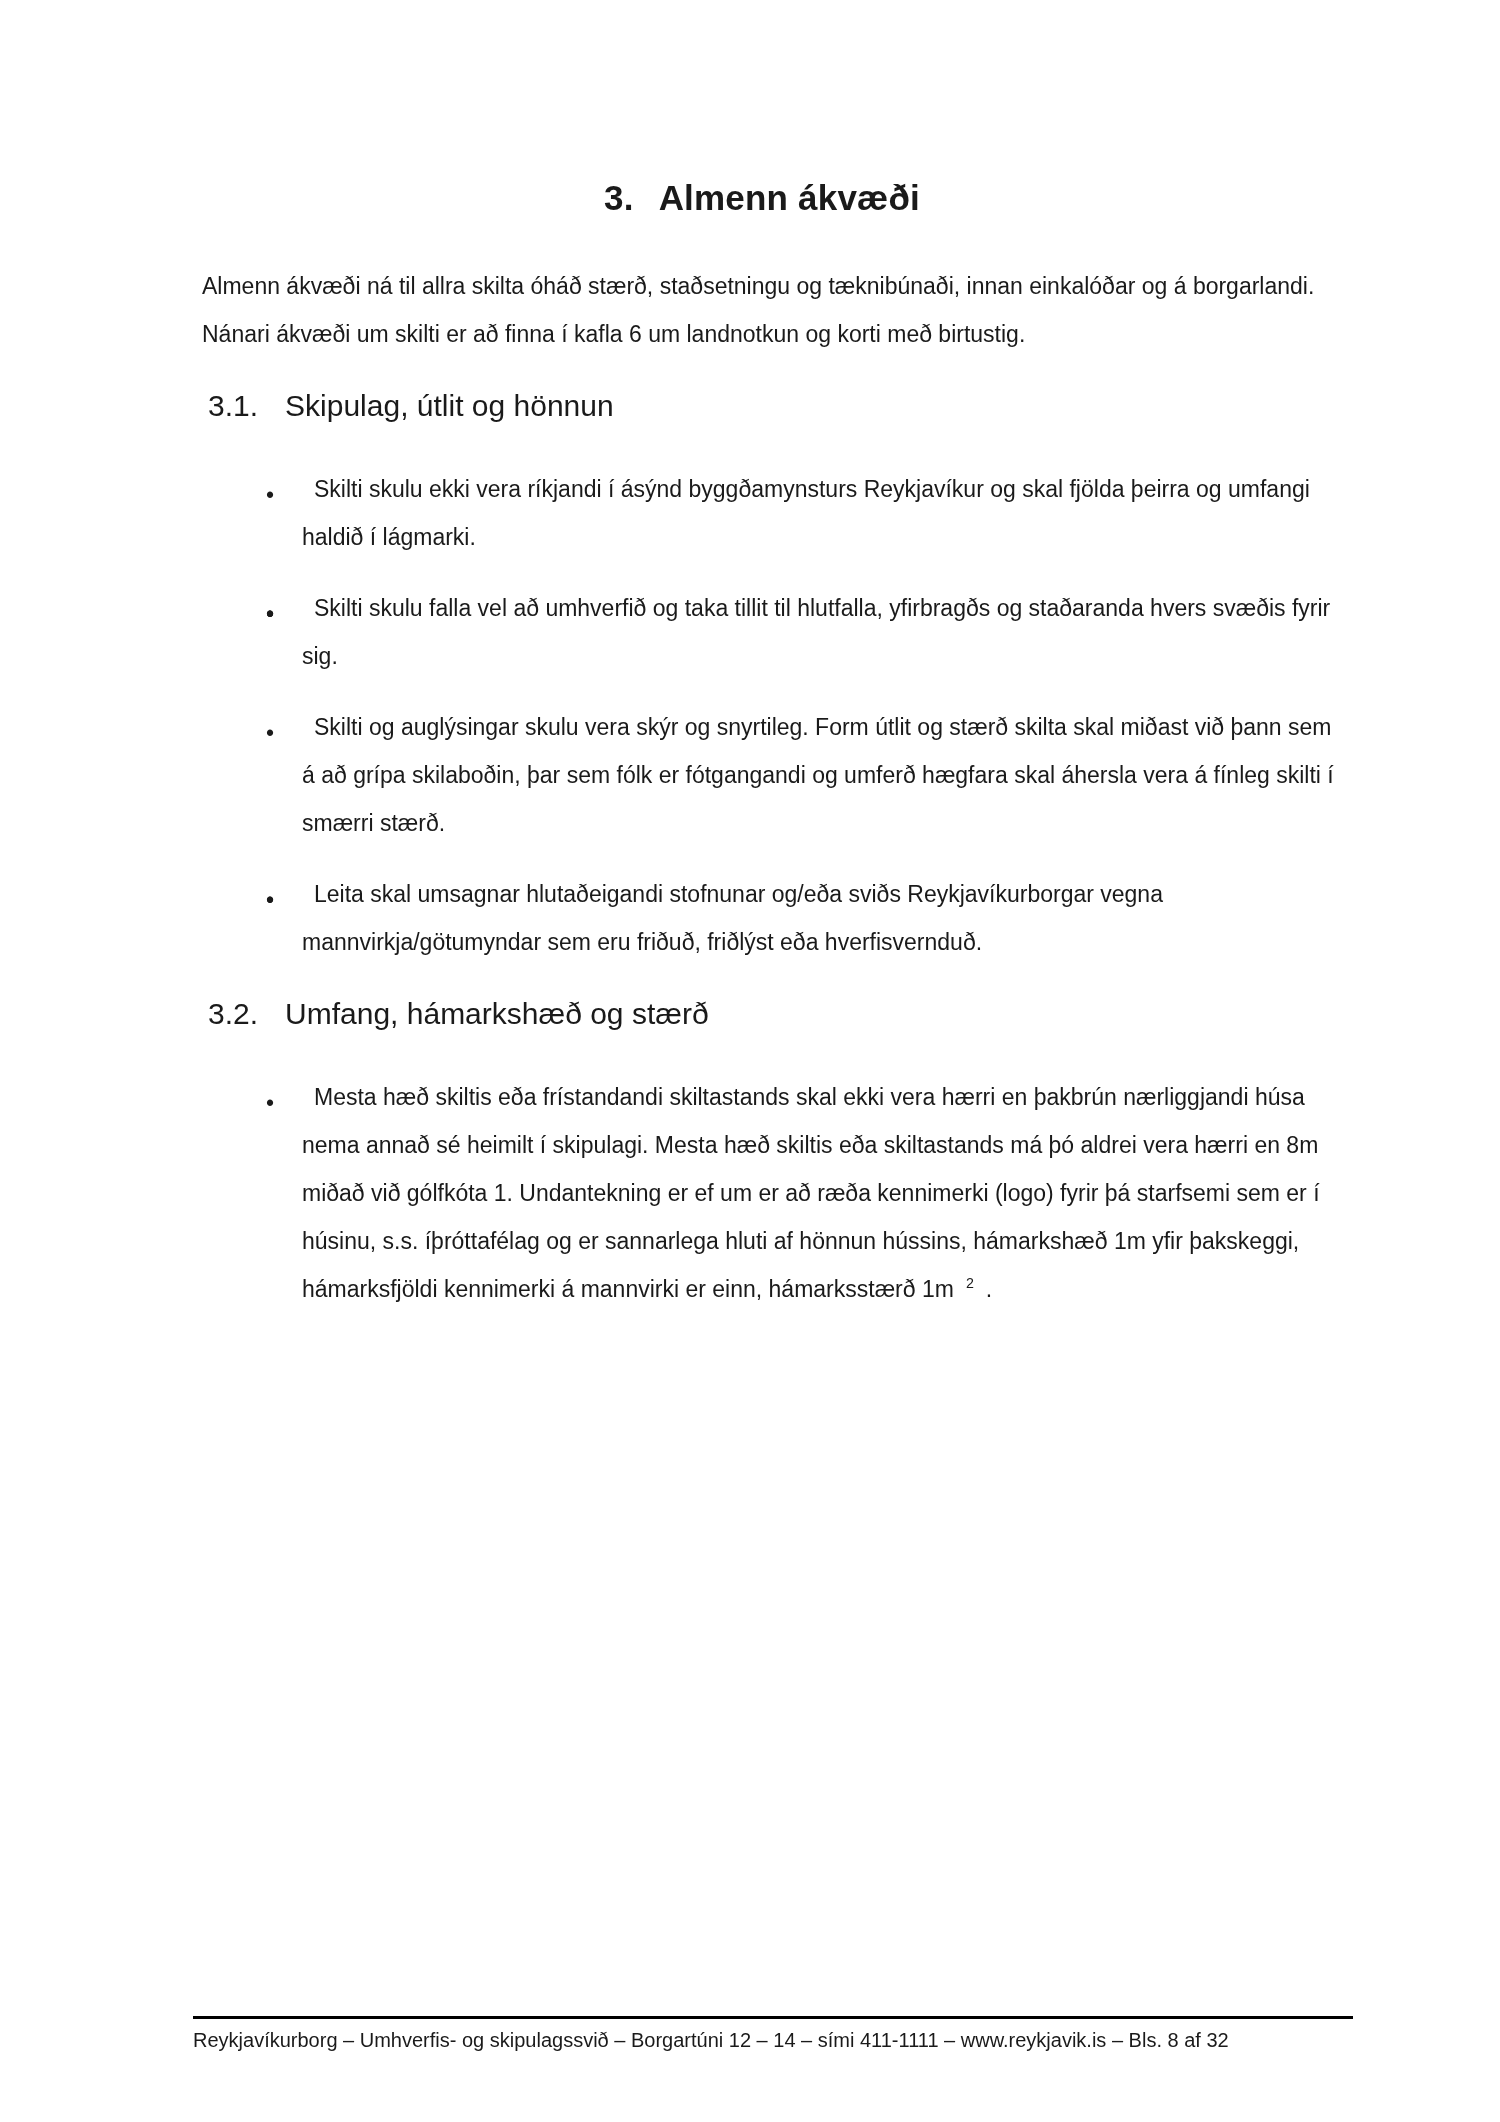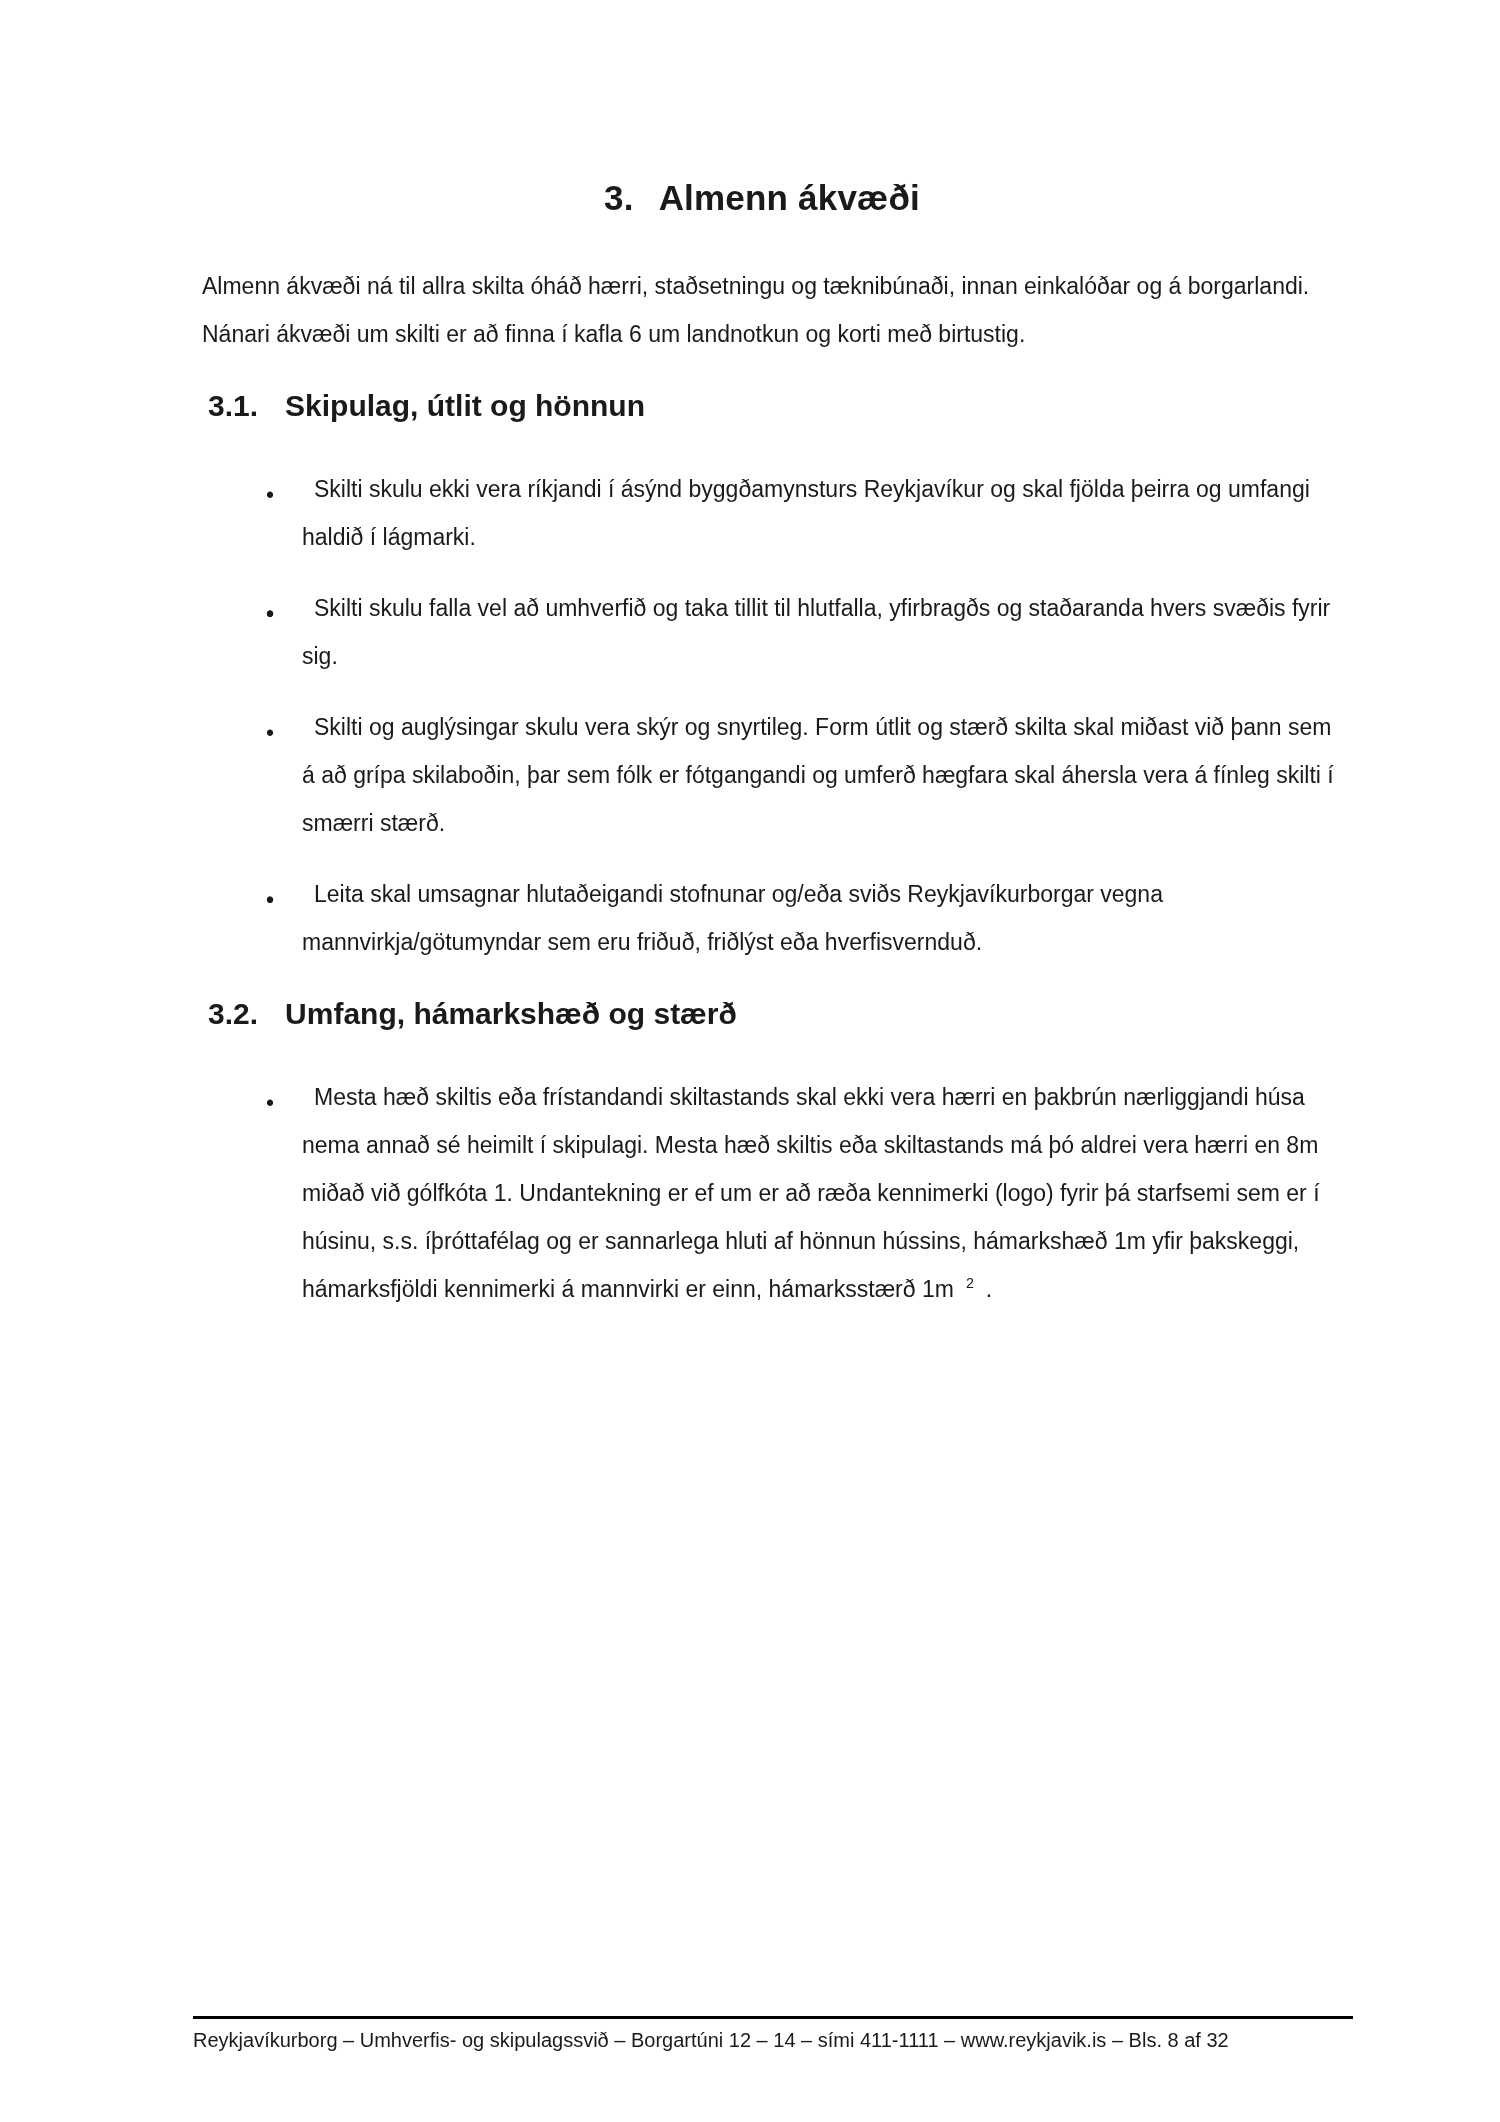--- a/index.html
+++ b/index.html
@@ -28,21 +28,21 @@
     margin: 42px auto 0 178px;
     width: 1146px;
     font-size: 23px;
     line-height: 48px;
   }
   .intro strong { font-weight: 400; }
 
   h2.sec-heading {
     margin: 24px 0 0 178px;
     font-size: 30px;
-    font-weight: 700;
+    font-weight: 400;
     line-height: 48px;
   }
   h2.sec-heading .num { margin-right: 21px; }
 
   ul.bullets {
     list-style: none;
     margin: 35px 0 0 178px;
     width: 1146px;
   }
   ul.bullets li {
@@ -88,21 +88,21 @@
 </head>
 <body>
 
 <div class="page">
 
   <h1 class="doc-title">
     <span class="num">3.</span><span>Almenn ákvæði</span>
   </h1>
 
   <p class="intro">
-    <span>Almenn ákvæði ná til allra skilta óháð hærri, staðsetningu og tæknibúnaði, innan einkalóðar og á borgarlandi. </span><strong>Nánari ákvæði um skilti er að finna í kafla 6 um landnotkun og korti með birtustig.</strong>
+    <span>Almenn ákvæði ná til allra skilta óháð stærð, staðsetningu og tæknibúnaði, innan einkalóðar og á borgarlandi. </span><strong>Nánari ákvæði um skilti er að finna í kafla 6 um landnotkun og korti með birtustig.</strong>
   </p>
 
   <section>
     <h2 class="sec-heading">
       <span class="num">3.1.</span><span>Skipulag, útlit og hönnun</span>
     </h2>
     <ul class="bullets">
         <li><span class="marker">•</span><span><span>Skilti skulu ekki vera ríkjandi í ásýnd byggðamynsturs Reykjavíkur og skal fjölda þeirra og umfangi haldið í lágmarki.</span></span></li>
         <li><span class="marker">•</span></li>
         <li><span class="marker">•</span></li>

